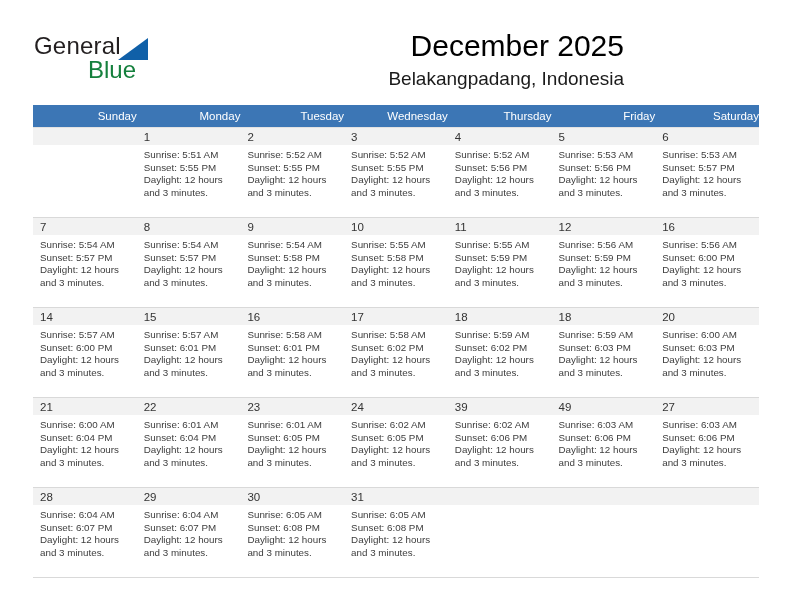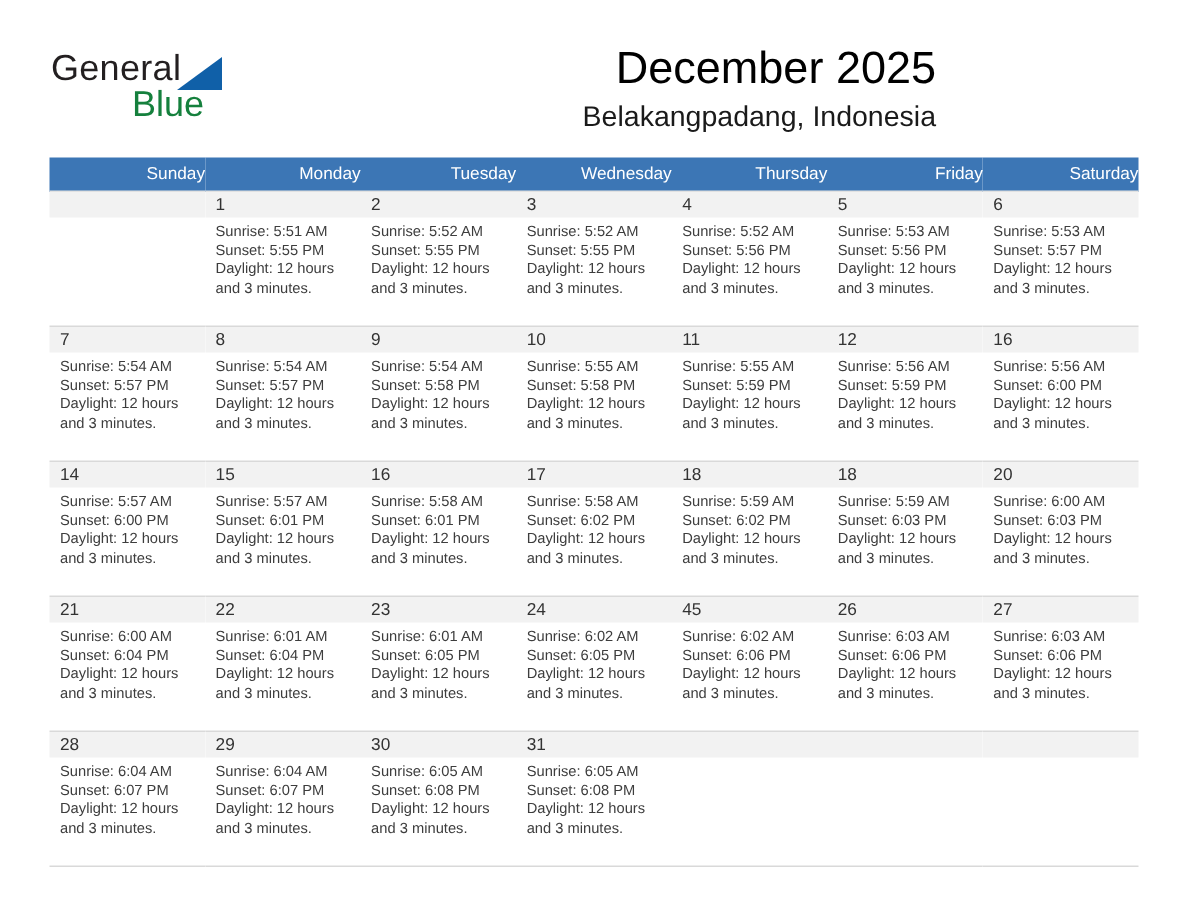--- a/index.html
+++ b/index.html
@@ -404,30 +404,30 @@
           <td>
             <span class="daynum">24</span>
             <div class="cellbody">
               <div>Sunrise: 6:02 AM</div>
               <div>Sunset: 6:05 PM</div>
               <div class="daylight">Daylight: 12 hours</div>
               <div class="daylight">and 3 minutes.</div>
             </div>
           </td>
           <td>
-            <span class="daynum">45</span>
+            <span class="daynum">39</span>
             <div class="cellbody">
               <div>Sunrise: 6:02 AM</div>
               <div>Sunset: 6:06 PM</div>
               <div class="daylight">Daylight: 12 hours</div>
               <div class="daylight">and 3 minutes.</div>
             </div>
           </td>
           <td>
-            <span class="daynum">26</span>
+            <span class="daynum">49</span>
             <div class="cellbody">
               <div>Sunrise: 6:03 AM</div>
               <div>Sunset: 6:06 PM</div>
               <div class="daylight">Daylight: 12 hours</div>
               <div class="daylight">and 3 minutes.</div>
             </div>
           </td>
           <td>
             <span class="daynum">27</span>
             <div class="cellbody">

